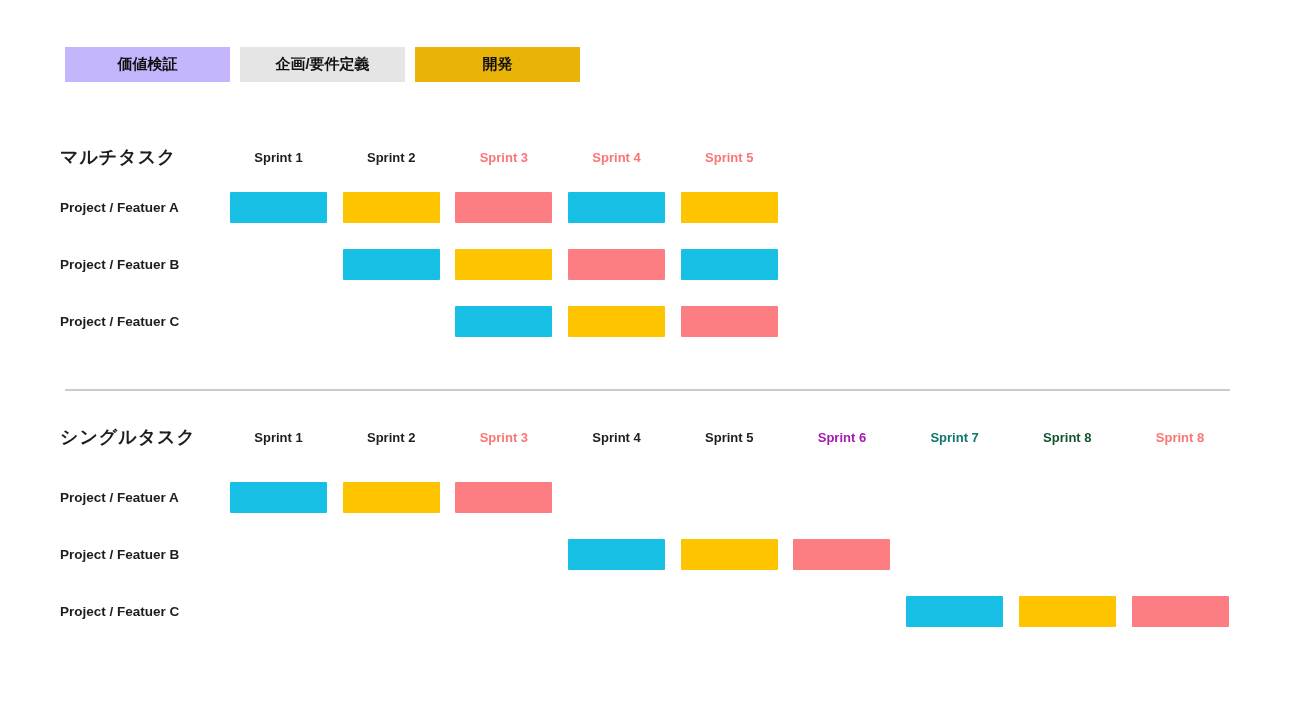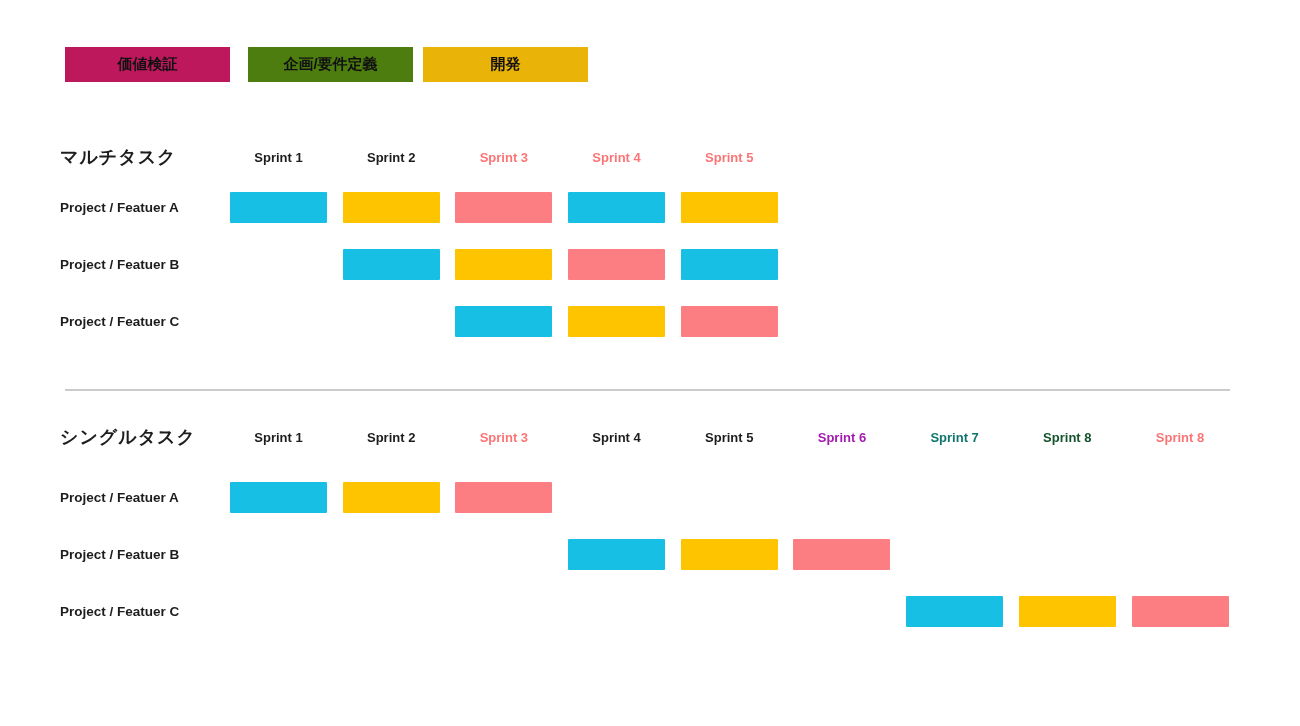--- a/index.html
+++ b/index.html
@@ -27,24 +27,24 @@
   .slot{width:97px}
   .sprint-label{text-align:center;font-size:13px;font-weight:600;white-space:nowrap}
   .row-label{font-size:13.5px;font-weight:600;white-space:nowrap}
   .bar{height:31px;border-radius:1px}
   .divider{position:absolute;top:389px;left:65px;width:1165px;height:2px;background:#cbcbcb}
 </style>
 </head>
 <body>
 
 <div class="legend">
-    <div class="legend-box" style="background: #be185d;">
+    <div class="legend-box" style="background: #c4b5fd;">
       <span>価値検証</span>
     </div>
-    <div class="legend-box" style="background: #4d7c0f; margin-left: 8px;">
+    <div class="legend-box" style="background: #e5e5e5;">
       <span>企画/要件定義</span>
     </div>
     <div class="legend-box" style="background: #eab308;">
       <span>開発</span>
     </div>
   </div>
 
 <section id="section-0">
   <div class="header-row">
     <div class="cell label-cell">

